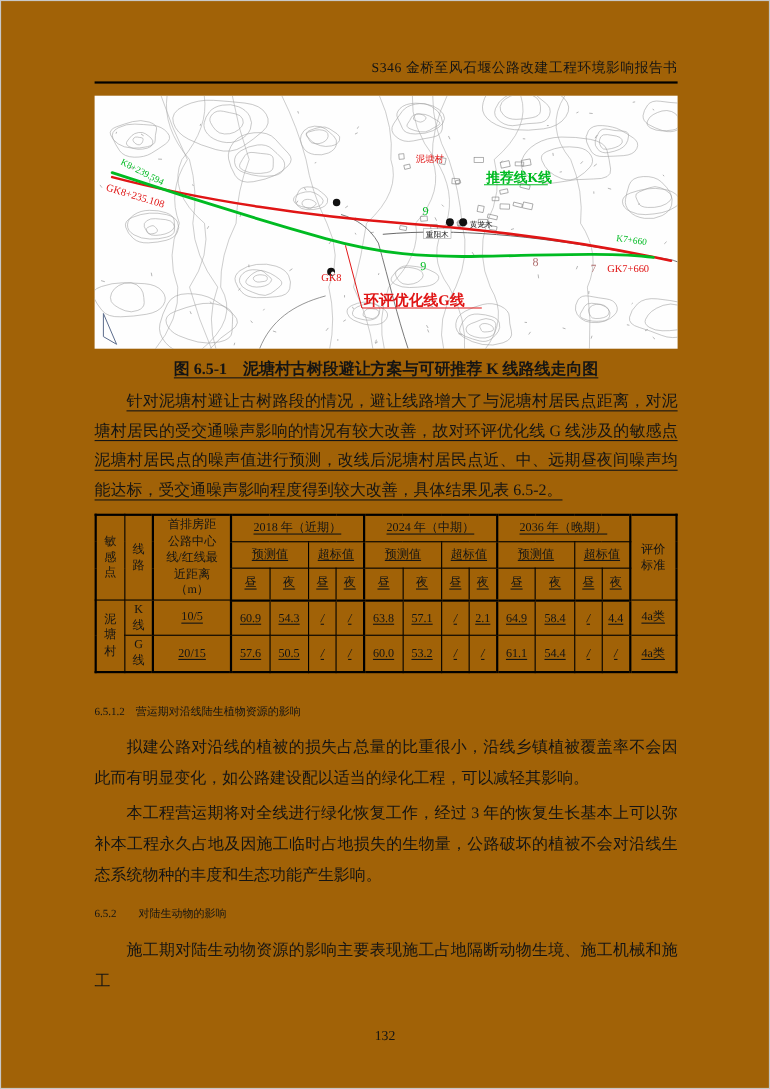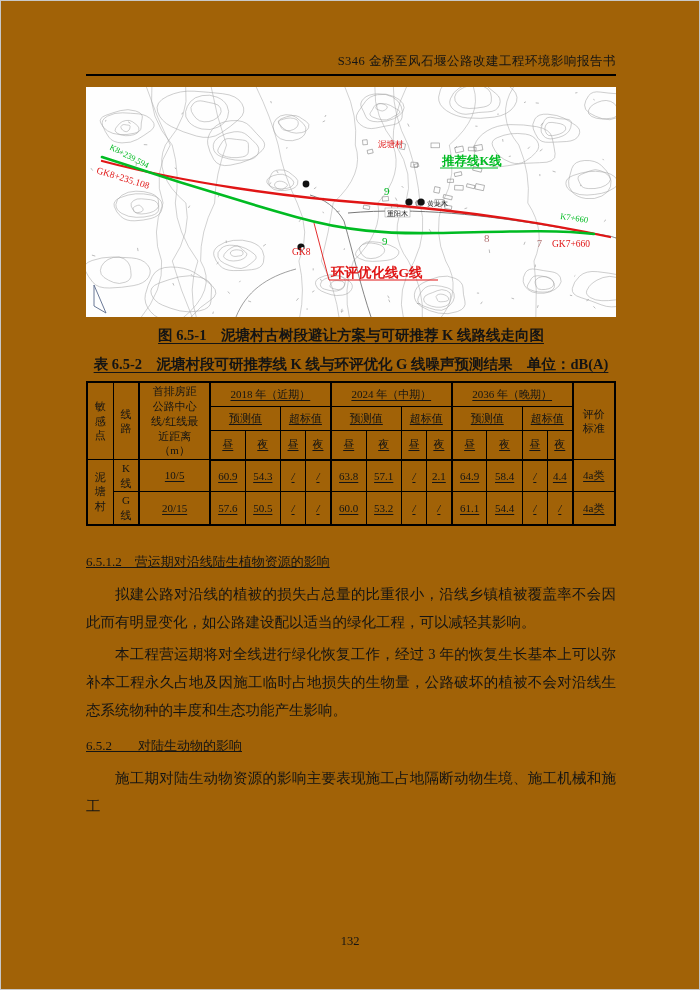--- a/index.html
+++ b/index.html
@@ -45,21 +45,21 @@
     text-decoration:underline;text-underline-offset:2px;text-decoration-thickness:1px;
   }
   table.noise .bl2{border-left-width:2px;border-radius:26px;}
   table.noise tr.hdr-bottom th{border-bottom-width:2px;}
   tr.h1{height:20px;} tr.h2{height:20px;} tr.h3{height:24px;}
   tr.dr{height:30px;}
   .stack{display:inline-block;width:1.12em;word-break:break-all;line-height:1.3;}
   .stack5{display:inline-block;width:4.55em;word-break:break-all;line-height:1.35;}
   td.slash{font-style:italic;}
   
-  .sec-h{font-size:13px;line-height:28px;margin:0;font-weight:normal;text-decoration:underline;}
+  .sec-h{font-size:10px;line-height:28px;margin:0;font-weight:normal;}
   .h-6512{margin-top:22px;}
   .h-652{margin-top:8px;}
   .h-6521{margin-top:4px;}
   .p-body{
     margin:4px 0 0 0;font-size:14.5px;line-height:28px;text-align:justify;text-indent:2em;
   }
   .page-num{
     position:absolute;left:0;right:0;bottom:40px;text-align:center;font-size:12.5px;
   }
 </style>
@@ -287,22 +287,22 @@
         <text x="296" y="158" font-size="11" fill="#00bb22">9</text>
         <text x="398" y="155" font-size="11" fill="#b07070">8</text>
         <text x="451" y="160" font-size="10" fill="#b07070">7</text>
 
         <path d="M 8,198 L 20,226 L 8,219 Z" fill="none" stroke="#5a6a8a" stroke-width="0.9"></path>
       </svg>
     </div>
 
     <div class="fig-caption">图 6.5-1　泥塘村古树段避让方案与可研推荐 K 线路线走向图</div>
 
-
-    <div class="tbl-caption">表 6.5-2　泥塘村段可研推荐线 K 线与环评优化 G 线噪声预测结果　单位：dB(A)</div>
+    <p class="p-intro">针对泥塘村避让古树路段的情况，避让线路增大了与泥塘村居民点距离，对泥塘村居民的受交通噪声影响的情况有较大改善，故对环评优化线 G 线涉及的敏感点泥塘村居民点的噪声值进行预测，改线后泥塘村居民点近、中、远期昼夜间噪声均能达标，受交通噪声影响程度得到较大改善，具体结果见表 6.5-2。</p>
+
 
     <table class="noise">
       <colgroup>
         <col style="width:26px">
           <col style="width:26px">
           <col style="width:70px">
         <col style="width:35px">
           <col style="width:35px">
           <col style="width:25px">
           <col style="width:25px">

